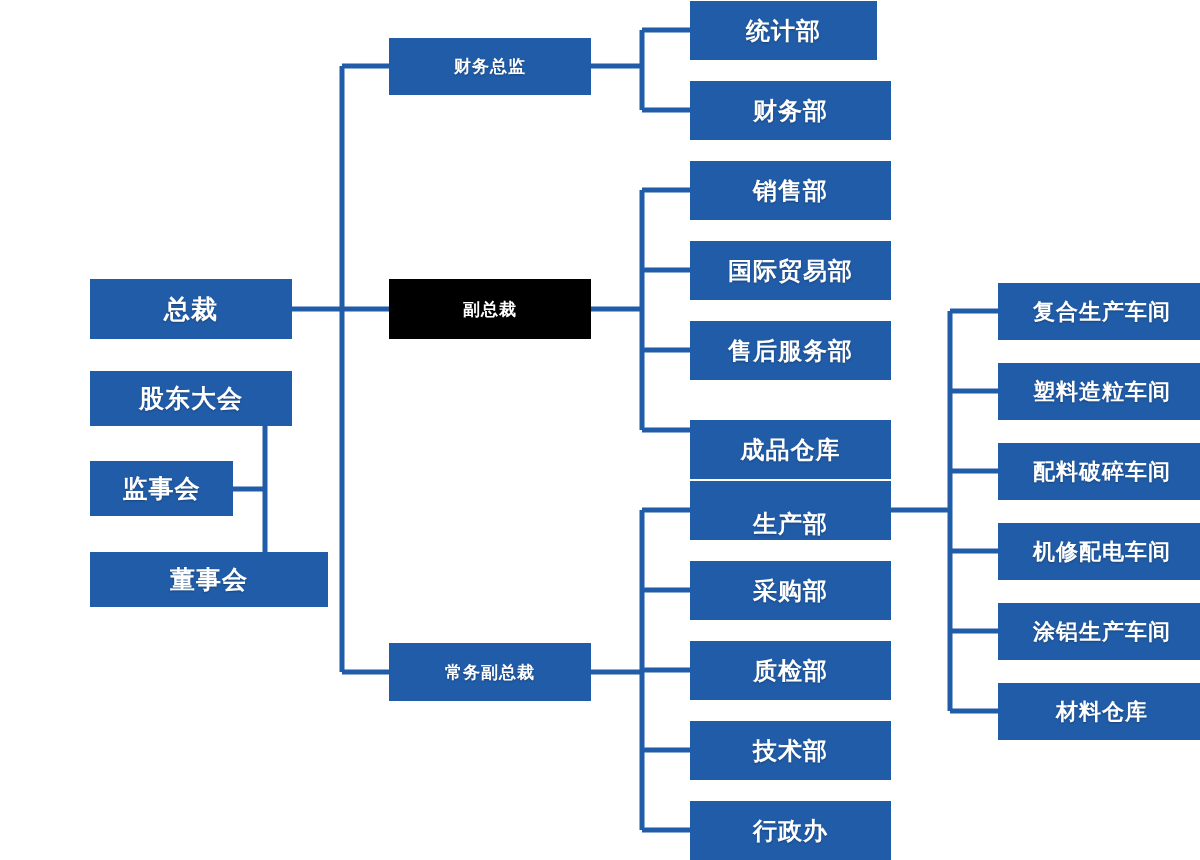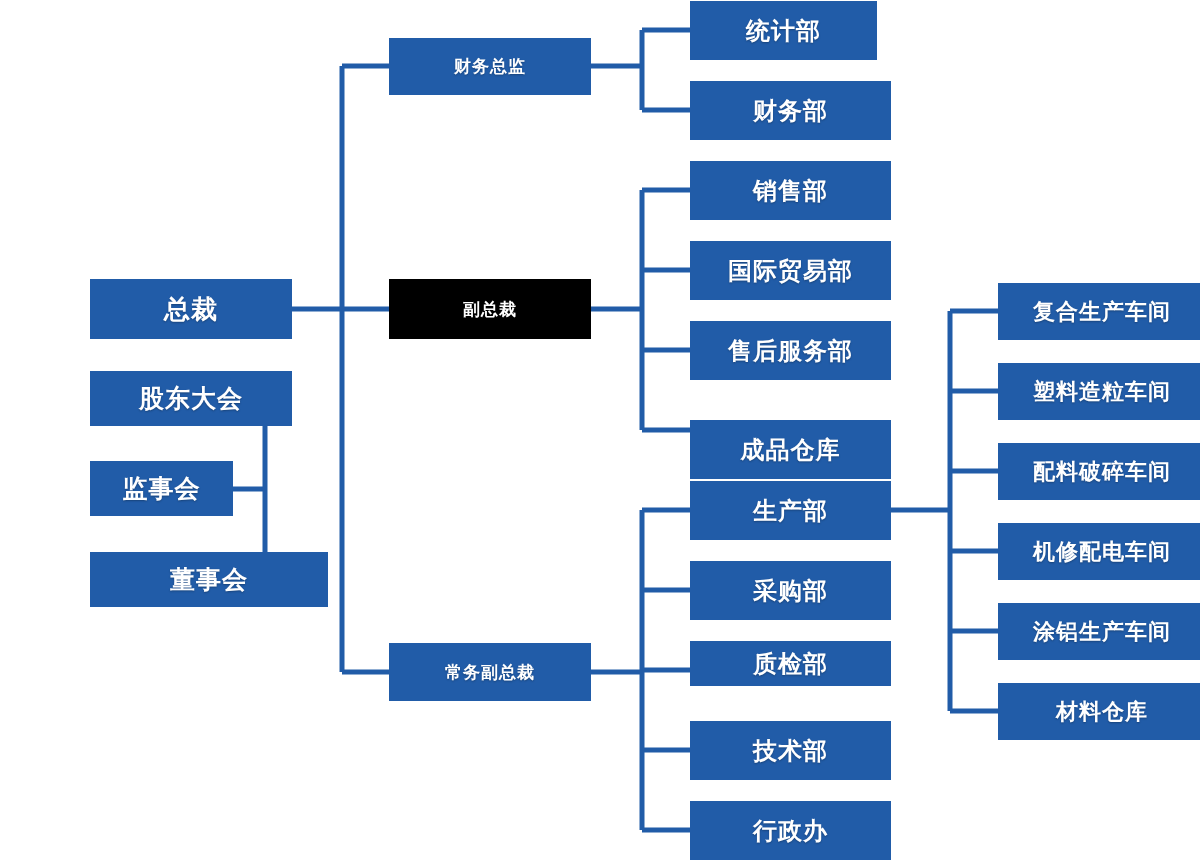--- a/index.html
+++ b/index.html
@@ -93,27 +93,27 @@
       </div>
       <div class="node lvl3" style="left: 690px; top: 241px; width: 201px; height: 59px; background: rgb(33, 92, 168); color: rgb(255, 255, 255);">
         <span>国际贸易部</span>
       </div>
       <div class="node lvl3" style="left: 690px; top: 321px; width: 201px; height: 59px; background: rgb(33, 92, 168); color: rgb(255, 255, 255);">
         <span>售后服务部</span>
       </div>
       <div class="node lvl3" style="left: 690px; top: 401px; width: 201px; height: 59px; background: rgb(33, 92, 168); color: rgb(255, 255, 255); margin-top: 19px;">
         <span>成品仓库</span>
       </div>
-      <div class="node lvl3" style="left: 690px; top: 481px; width: 201px; height: 59px; background: rgb(33, 92, 168); color: rgb(255, 255, 255);">
+      <div class="node lvl3" style="left: 690px; top: 481px; width: 201px; height: 59px; background: rgb(33, 92, 168); color: rgb(255, 255, 255); align-items: flex-end;">
         <span>生产部</span>
       </div>
       <div class="node lvl3" style="left: 690px; top: 561px; width: 201px; height: 59px; background: rgb(33, 92, 168); color: rgb(255, 255, 255);">
         <span>采购部</span>
       </div>
-      <div class="node lvl3" style="left: 690px; top: 641px; width: 201px; height: 45px; background: rgb(33, 92, 168); color: rgb(255, 255, 255);">
+      <div class="node lvl3" style="left: 690px; top: 641px; width: 201px; height: 59px; background: rgb(33, 92, 168); color: rgb(255, 255, 255);">
         <span>质检部</span>
       </div>
       <div class="node lvl3" style="left: 690px; top: 721px; width: 201px; height: 59px; background: rgb(33, 92, 168); color: rgb(255, 255, 255);">
         <span>技术部</span>
       </div>
       <div class="node lvl3" style="left: 690px; top: 801px; width: 201px; height: 59px; background: rgb(33, 92, 168); color: rgb(255, 255, 255);">
         <span>行政办</span>
       </div>
       <div class="node lvl4" style="left: 998px; top: 283px; width: 208px; height: 57px; background: rgb(33, 92, 168); color: rgb(255, 255, 255);">
         <span>复合生产车间</span>

